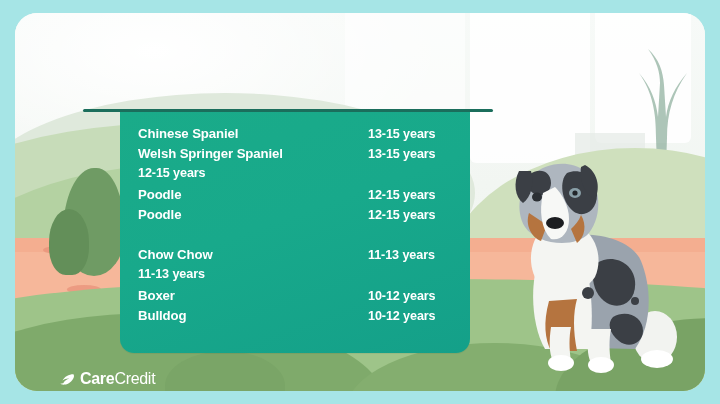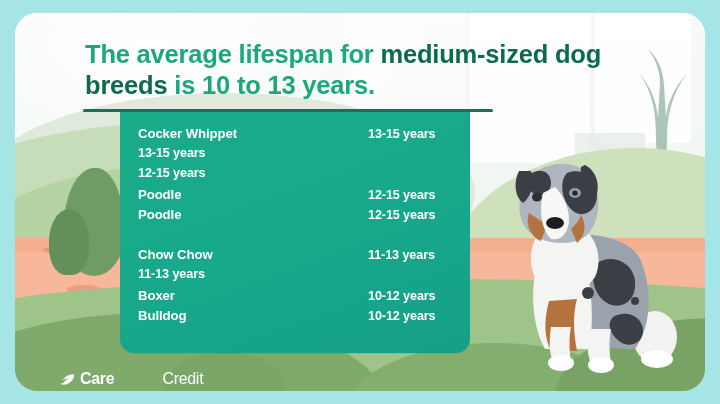--- a/index.html
+++ b/index.html
@@ -125,21 +125,21 @@
   }
   
   .logo{
     position:absolute;left:44px;top:357px;display:flex;align-items:center;gap:4px;
   }
   .logo-mark{width:17px;height:17px;display:block;}
   .logo-text{
     font-size:16px;color:#ffffff;letter-spacing:-0.3px;white-space:nowrap;
   }
   .logo-text b{font-weight:bold;text-align:right;}
-  .logo-text span{font-weight:normal;padding-left:48px;}
+  .logo-text span{font-weight:normal;}
 </style>
 </head>
 <body>
 
 <div id="infographic">
   <div class="card">
 
     <div class="sky"></div>
     <div class="sky-tint"></div>
     <div class="bldg b3"></div>
@@ -216,32 +216,30 @@
       <ellipse cx="70" cy="82" rx="9" ry="6" fill="#1b1d20"></ellipse>
 
       <ellipse cx="52" cy="56" rx="5" ry="4.5" fill="#2b2f34"></ellipse>
       <ellipse cx="90" cy="52" rx="6" ry="5" fill="#8aa0a8"></ellipse>
       <ellipse cx="90" cy="52" rx="2.6" ry="2.6" fill="#22262a"></ellipse>
 
       <path d="M34 30 C28 42 30 56 38 62 C46 56 50 42 46 30 Z" fill="#3b3f45"></path>
       <path d="M100 24 C112 30 116 46 110 58 C100 54 94 40 96 26 Z" fill="#3b3f45"></path>
     </svg>
 
-    <div class="headline">
-      <span>The average lifespan for </span><span class="strong">medium-sized dog breeds</span><span> is 10 to 13 years.</span>
-    </div>
     <div class="divider"></div>
 
     <div class="list-panel">
       <div class="list-rows" id="rows">
           <div class="row">
-            <div class="breed">Cocker Whippet</div>
+            <div class="breed">Chinese Spaniel</div>
             <div class="yrs">13-15 years</div>
           </div>
           <div class="row">
+            <div class="breed">Welsh Springer Spaniel</div>
             <div class="yrs">13-15 years</div>
           </div>
           <div class="row">
             <div class="yrs">12-15 years</div>
           </div>
           <div class="row">
             <div class="breed">Poodle</div>
             <div class="yrs">12-15 years</div>
           </div>
           <div class="row">

